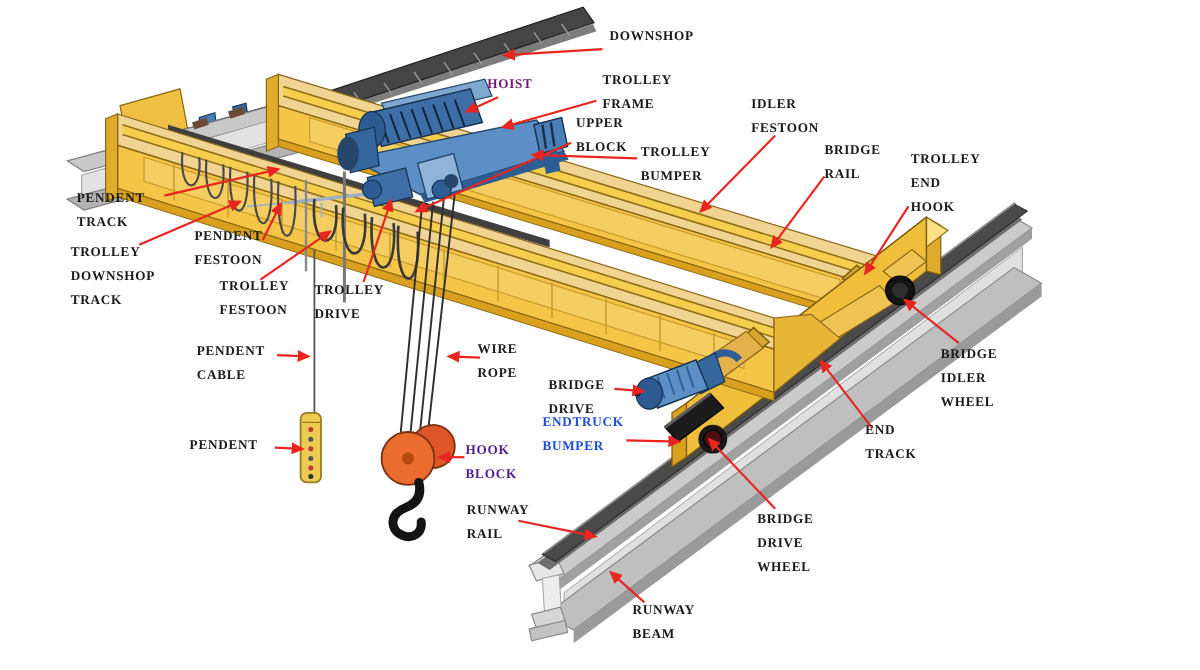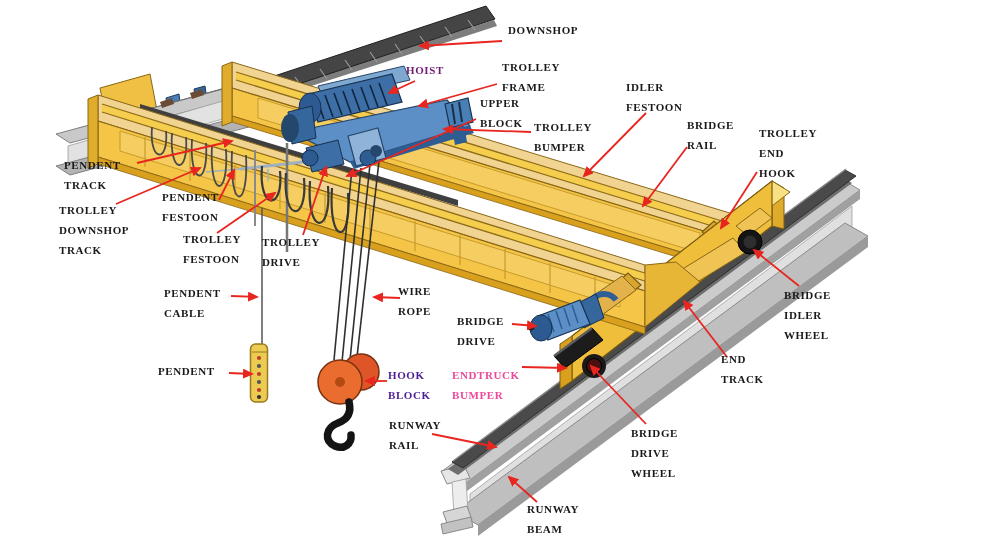--- a/index.html
+++ b/index.html
@@ -352,21 +352,21 @@
         <div>PENDENT</div>
       </div>
       <div class="label" style="left: 388px; top: 365px; color: #4c1d95;">
         <div>HOOK</div>
         <div>BLOCK</div>
       </div>
       <div class="label" style="left: 457px; top: 311px; color: rgb(25, 25, 25);">
         <div>BRIDGE</div>
         <div>DRIVE</div>
       </div>
-      <div class="label" style="left: 452px; top: 365px; color: #ec4899;">
+      <div class="label" style="left: 452px; top: 342px; color: #1d4ed8;">
         <div>ENDTRUCK</div>
         <div>BUMPER</div>
       </div>
       <div class="label" style="left: 389px; top: 415px; color: rgb(25, 25, 25);">
         <div>RUNWAY</div>
         <div>RAIL</div>
       </div>
       <div class="label" style="left: 631px; top: 423px; color: rgb(25, 25, 25);">
         <div>BRIDGE</div>
         <div>DRIVE</div>

